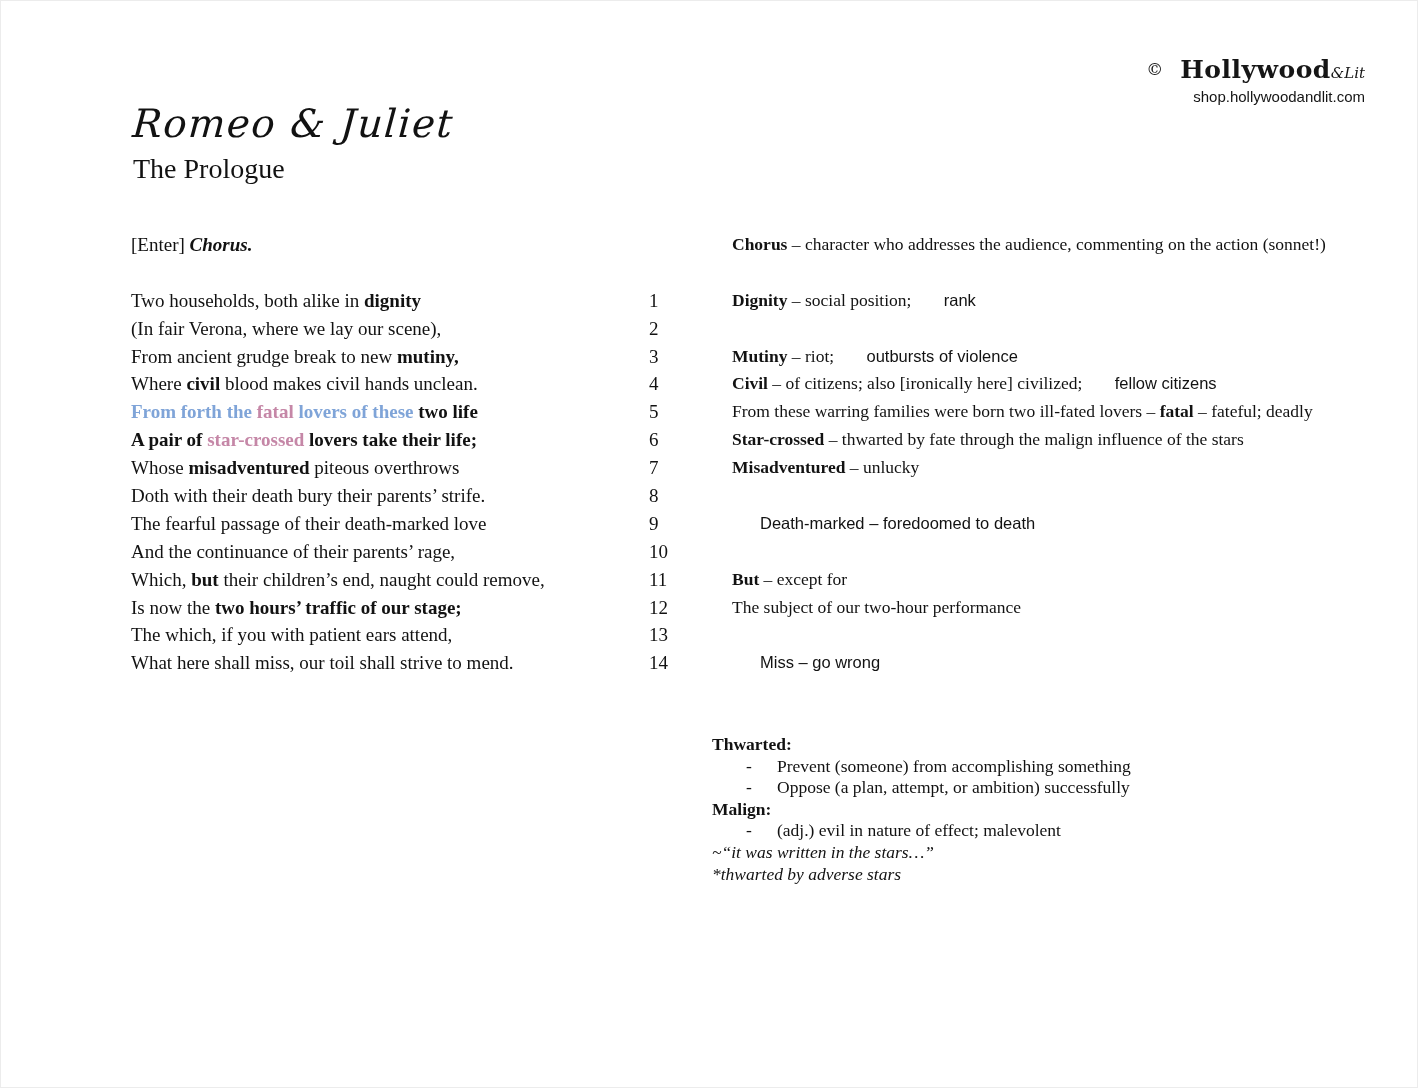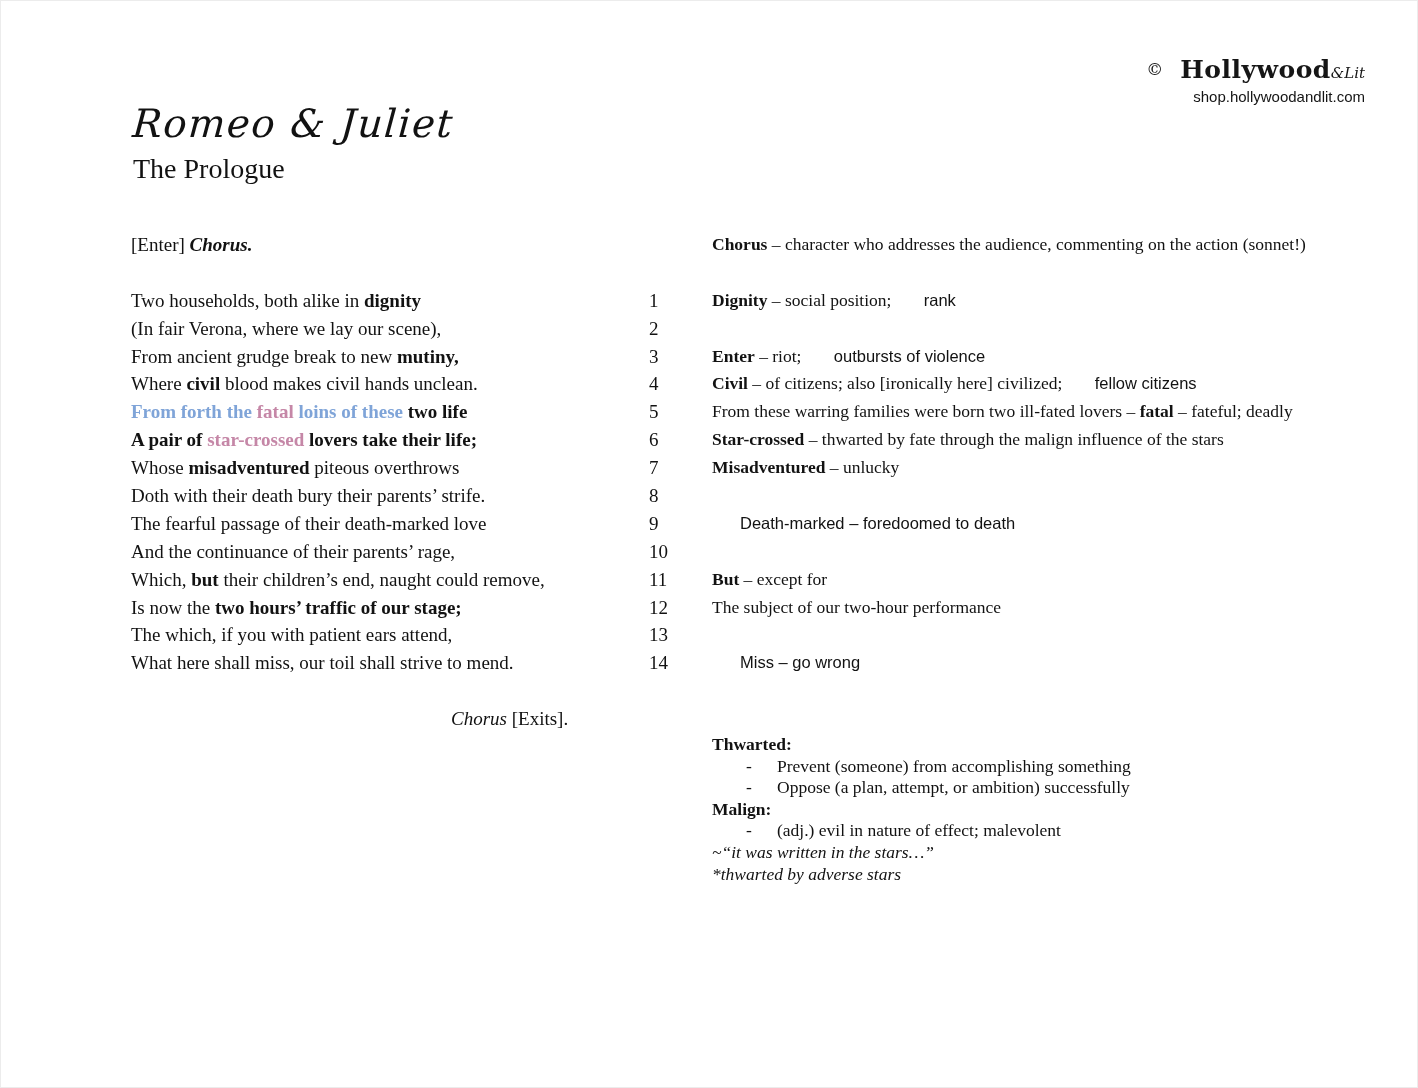--- a/index.html
+++ b/index.html
@@ -25,21 +25,21 @@
   .script-title{
     margin:0;font-family:"DejaVu Serif",serif;font-style:italic;font-weight:normal;
     font-size:39px;letter-spacing:1.5px;transform:skewX(-4deg);transform-origin:left bottom;
   }
   .subtitle{margin:7px 0 0 2px;font-size:28px;font-weight:normal;}
   
   .grid{position:absolute;left:130px;top:230px;width:1258px;}
   .row{display:flex;height:27.9px;line-height:27.9px;white-space:nowrap;}
   .cell-left{width:518px;font-size:19px;}
   .cell-num{width:63px;font-size:19px;}
-  .cell-right{flex:1;font-size:17.5px;}
+  .cell-right{flex:1;font-size:17.5px;margin-left:20px;}
   .row.exit .cell-left{padding-left:320px;}
   
   .seg.b{font-weight:bold;}
   .seg.i{font-style:italic;}
   .seg.sans{font-family:"Liberation Sans",sans-serif;font-size:16.5px;padding-left:28px;}
   
   .notes{position:absolute;left:711px;top:733px;font-size:17.5px;line-height:21.6px;}
   .note-line{white-space:nowrap;}
   .note-bullet{display:none;}
   .note-line.bullet .note-bullet{display:inline-block;margin-left:34px;width:31px;}
@@ -78,29 +78,29 @@
       <div class="cell-right"><span class="seg b">Dignity</span><span class="seg"> – social position; </span><span class="seg sans">rank</span></div>
     </div>
       <div class="row">
       <div class="cell-left"><span class="seg">(In fair Verona, where we lay our scene),</span></div>
       <div class="cell-num">2</div>
       <div class="cell-right"></div>
     </div>
       <div class="row">
       <div class="cell-left"><span class="seg">From ancient grudge break to new </span><span class="seg b">mutiny,</span></div>
       <div class="cell-num">3</div>
-      <div class="cell-right"><span class="seg b">Enter</span><span class="seg"> – riot; </span><span class="seg sans">outbursts of violence</span></div>
+      <div class="cell-right"><span class="seg b">Mutiny</span><span class="seg"> – riot; </span><span class="seg sans">outbursts of violence</span></div>
     </div>
       <div class="row">
       <div class="cell-left"><span class="seg">Where </span><span class="seg b">civil</span><span class="seg"> blood makes civil hands unclean.</span></div>
       <div class="cell-num">4</div>
       <div class="cell-right"><span class="seg b">Civil</span><span class="seg"> – of citizens; also [ironically here] civilized; </span><span class="seg sans">fellow citizens</span></div>
     </div>
       <div class="row">
-      <div class="cell-left"><span class="seg b" style="color: rgb(127, 164, 216);">From forth the </span><span class="seg b" style="color: rgb(197, 135, 167);">fatal</span><span class="seg b" style="color: rgb(127, 164, 216);"> loins of these </span><span class="seg b">two life</span></div>
+      <div class="cell-left"><span class="seg b" style="color: rgb(127, 164, 216);">From forth the </span><span class="seg b" style="color: rgb(197, 135, 167);">fatal</span><span class="seg b" style="color: rgb(127, 164, 216);"> lovers of these </span><span class="seg b">two life</span></div>
       <div class="cell-num">5</div>
       <div class="cell-right"><span class="seg">From these warring families were born two ill-fated lovers – </span><span class="seg b">fatal</span><span class="seg"> – fateful; deadly</span></div>
     </div>
       <div class="row">
       <div class="cell-left"><span class="seg b">A pair of </span><span class="seg b" style="color: rgb(197, 135, 167);">star-crossed</span><span class="seg b"> lovers take their life;</span></div>
       <div class="cell-num">6</div>
       <div class="cell-right"><span class="seg b">Star-crossed</span><span class="seg"> – thwarted by fate through the malign influence of the stars</span></div>
     </div>
       <div class="row">
       <div class="cell-left"><span class="seg">Whose </span><span class="seg b">misadventured</span><span class="seg"> piteous overthrows</span></div>
@@ -140,25 +140,20 @@
       <div class="row">
       <div class="cell-left"><span class="seg">What here shall miss, our toil shall strive to mend.</span></div>
       <div class="cell-num">14</div>
       <div class="cell-right"><span class="seg sans">Miss – go wrong</span></div>
     </div>
       <div class="row blank">
       <div class="cell-left"></div>
       <div class="cell-num"></div>
       <div class="cell-right"></div>
     </div>
-      <div class="row exit">
-      <div class="cell-left"><span class="seg i">Chorus</span><span class="seg"> [Exits].</span></div>
-      <div class="cell-num"></div>
-      <div class="cell-right"></div>
-    </div>
     </main>
 
   <section class="notes" id="notes">
       <div class="note-line">
       <span class="note-text"><span class="seg b">Thwarted:</span></span>
     </div>
       <div class="note-line bullet">
       <span class="note-bullet">-</span><span class="note-text"><span class="seg">Prevent (someone) from accomplishing something</span></span>
     </div>
       <div class="note-line bullet">

